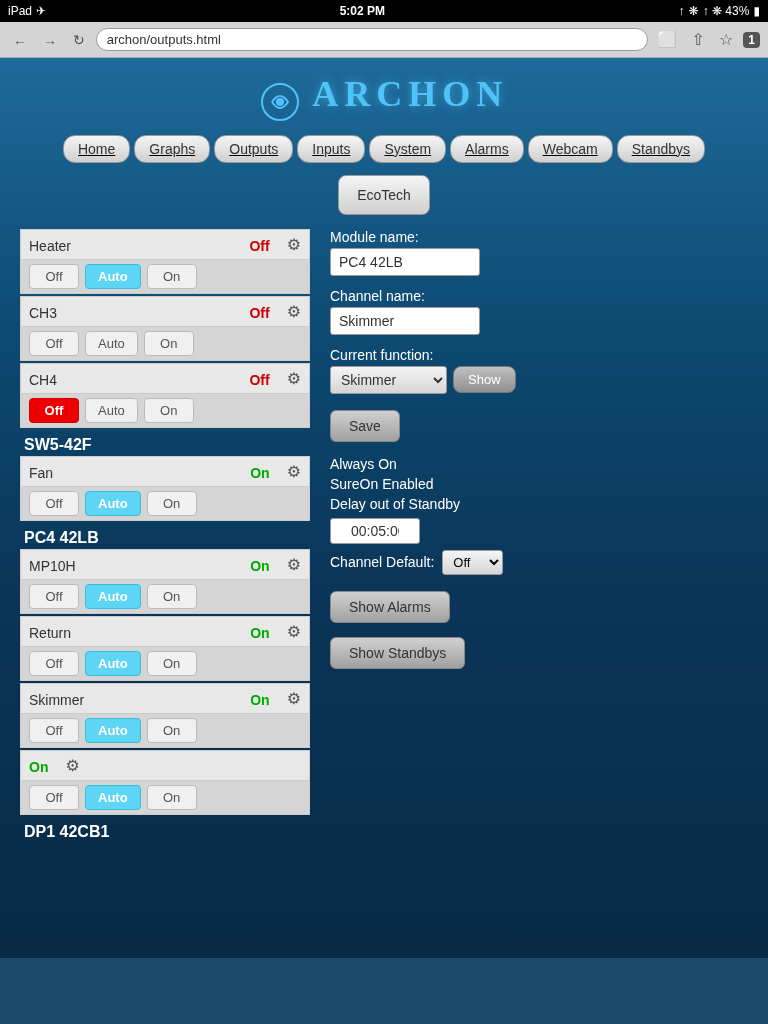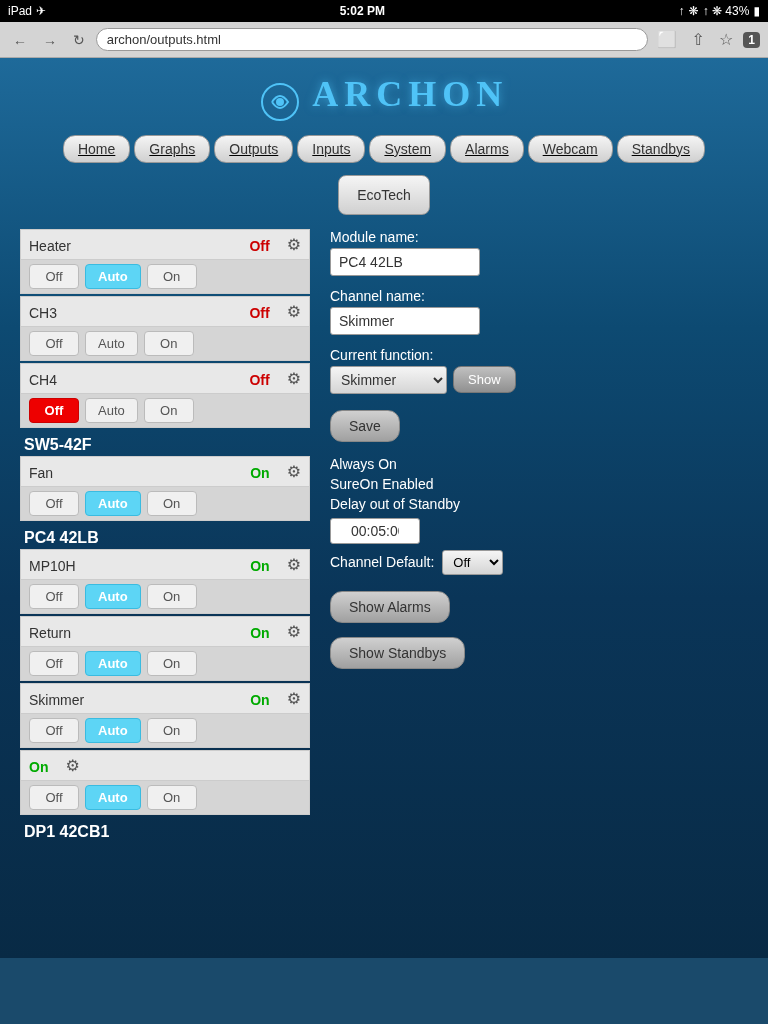--- a/index.html
+++ b/index.html
@@ -231,21 +231,21 @@
       border-radius: 8px;
       padding: 5px 14px;
       font-size: 13px;
       cursor: pointer;
       color: #fff;
     }
 
     .action-btn {
       background: linear-gradient(180deg, #d0d0d0 0%, #a0a0a0 100%);
       border: 1px solid #888;
-      border-radius: 12px;
+      border-radius: 6px;
       padding: 7px 18px;
       font-size: 14px;
       cursor: pointer;
       color: #333;
       display: inline-block;
       margin: 4px 0;
     }
 
     .always-on-text { color: #fff; font-size: 14px; margin: 4px 0; }
     .sureon-text { color: #fff; font-size: 14px; margin: 4px 0; }

